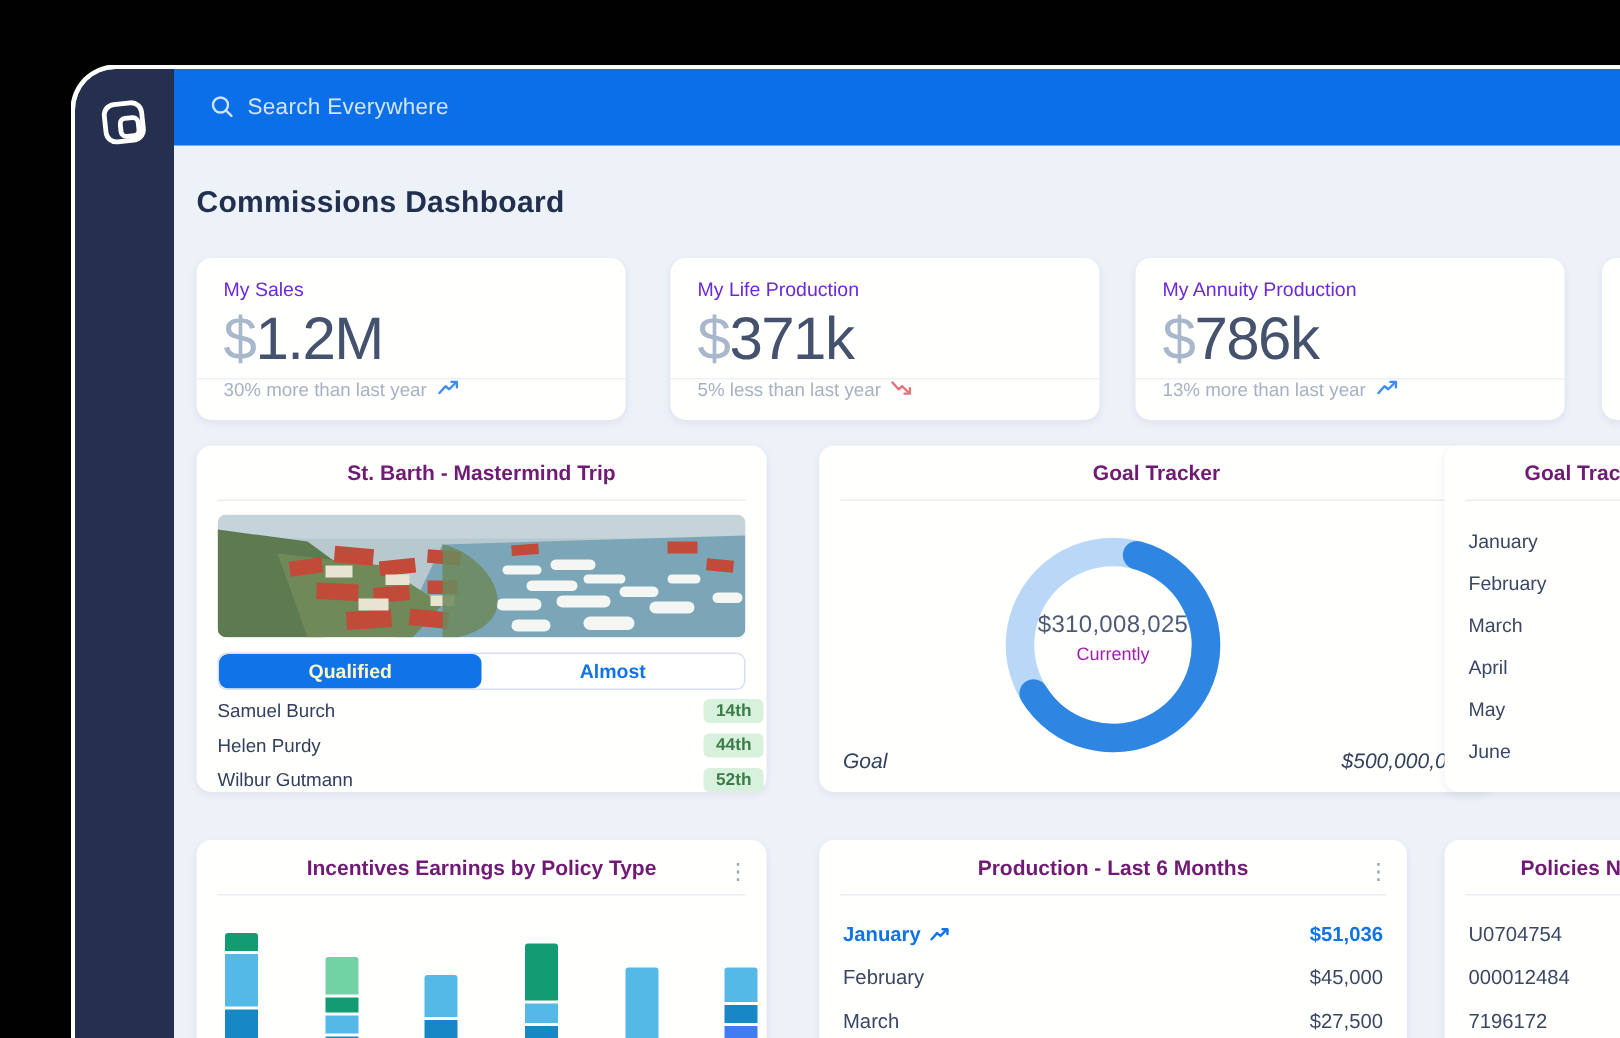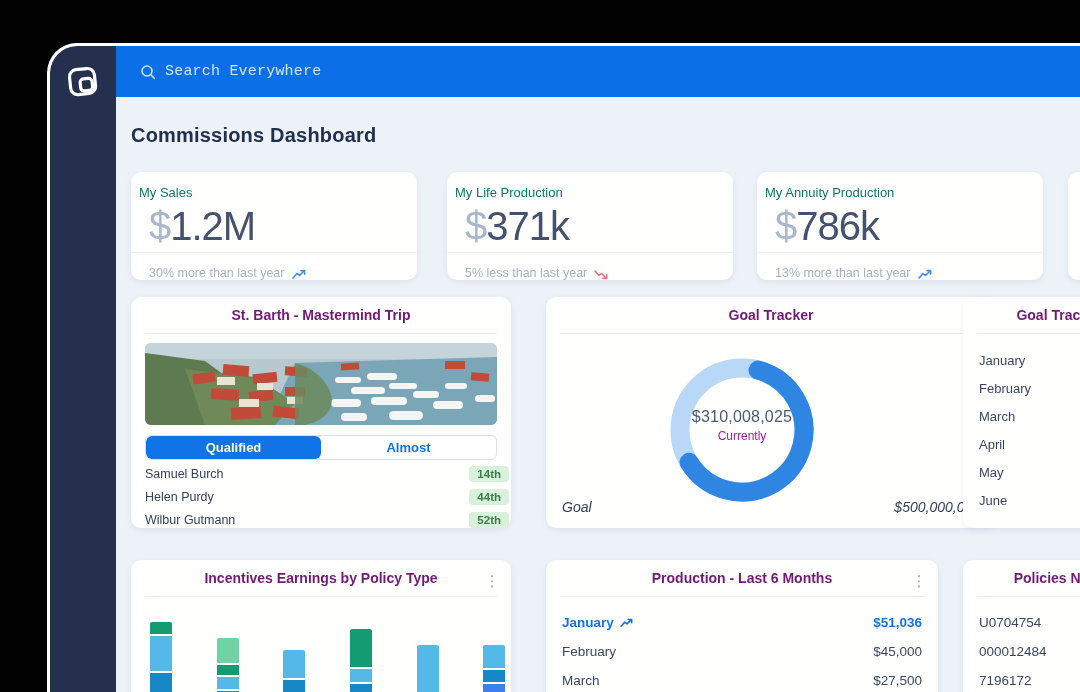--- a/index.html
+++ b/index.html
@@ -19,39 +19,39 @@
   }
   .sidebar {
     position:absolute; left:0; top:0; bottom:0; width:66px;
     background:#25304e; border-top-left-radius:27px;
   }
   .logo { position:absolute; left:14px; top:16px; }
   .topbar {
     position:absolute; left:66px; top:0; right:0; height:51px;
     background:#0b6fe8; display:flex; align-items:center; padding-left:24px;
   }
-  .search { display:flex; align-items:flex-end; gap:9px; cursor:pointer;font-family:Liberation Mono, monospace; }
+  .search { display:flex; align-items:flex-start; gap:9px; cursor:pointer; }
   .search span { color:#d3e4fb; font-size:15px; letter-spacing:.2px; }
   .content { position:absolute; left:66px; top:51px; right:0; bottom:0; }
   .page-title {
     position:absolute; left:15px; top:27px;
     font-size:20px; font-weight:700; color:#22304f; letter-spacing:.2px;
   }
   .card {
     position:absolute; background:#fffffe; border-radius:10px;
     box-shadow:0 2px 6px rgba(28,45,90,.07);
   }
   
   .stat { top:75px; height:108px; width:286px; display:flex; flex-direction:column; }
-  .stat-label { margin:13px 8px 0; font-size:13px; color:#0f766e; }
+  .stat-label { margin:13px 18px 0; font-size:13px; color:#6d28d9; }
   .stat-value { margin:0 18px; font-size:40px; font-weight:500; color:#44526e; letter-spacing:-1px; line-height:1.3; }
   .stat-value .cur { color:#a9b7cd; font-weight:400; }
   .stat-foot {
     margin-top:auto; height:33px; border-top:1px solid #edf0f6;
-    display:flex; align-items:flex-end; gap:7px; padding:0 18px;
+    display:flex; align-items:flex-start; gap:7px; padding:0 18px;
     font-size:12.5px; color:#a6b2c4;
   }
   
   .card-title { padding:10px 14px 10px; font-size:14px; font-weight:700; color:#701a75; white-space:nowrap;text-align:center; }
   .card-hr { border-top:1px solid #e9edf4; margin:0 14px; }
   .kebab { position:absolute; right:10px; top:12px; width:18px; height:18px;
     display:flex; align-items:center; justify-content:center;
     color:#97a3b4; font-size:15px; cursor:pointer; }
   
   .trip { left:15px; top:200px; width:380px; height:231px; }

